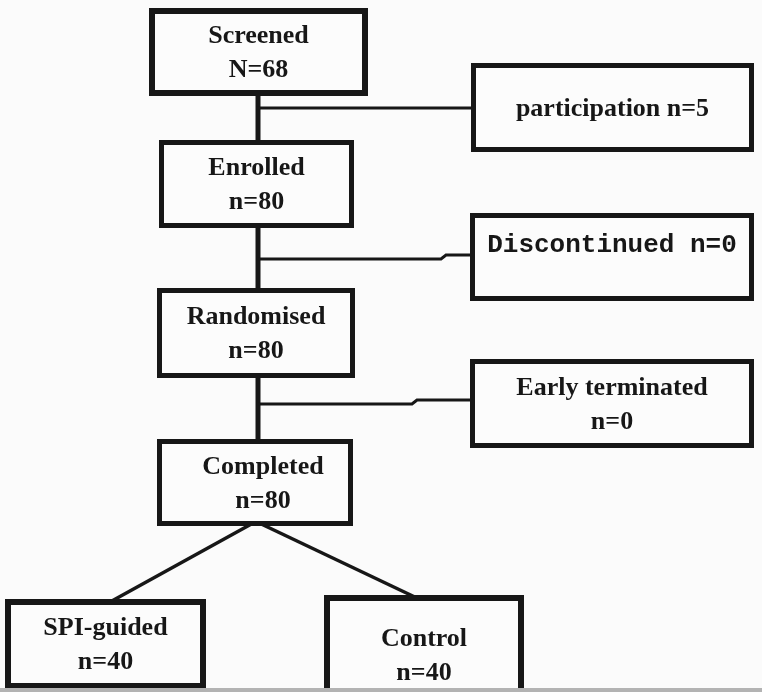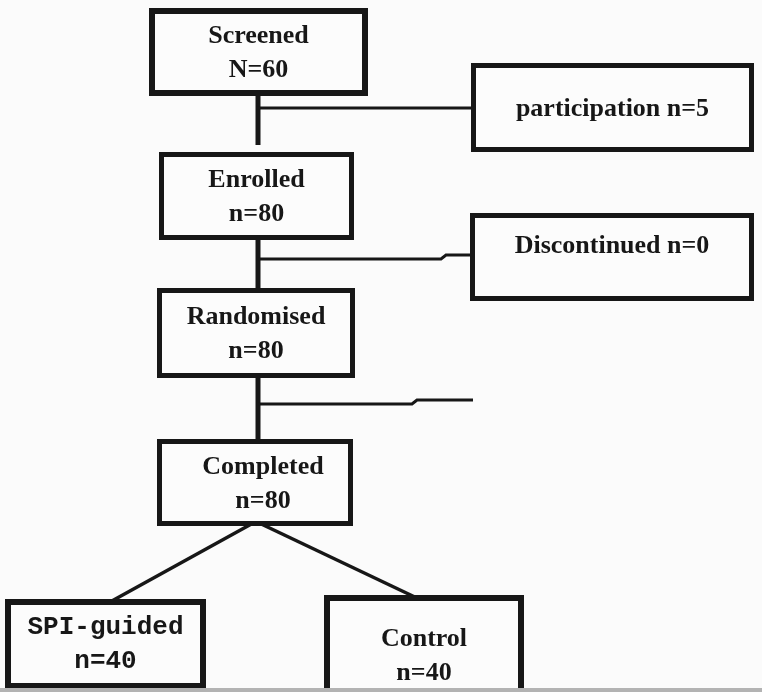--- a/index.html
+++ b/index.html
@@ -35,27 +35,27 @@
     font-size: 26px;
     line-height: 34px;
     color: #171717;
     z-index: 1;
   }
   .node .line { display: block; white-space: nowrap; }
 
   
   .n-screened     { left: 149px; top:   8px; width: 219px; height: 88px; border-width: 6px; }
   .n-denied       { left: 471px; top:  63px; width: 283px; height: 89px; }
-  .n-enrolled     { left: 159px; top: 140px; width: 195px; height: 88px; margin-top: 12px; }
+  .n-enrolled     { left: 159px; top: 140px; width: 195px; height: 88px; }
   .n-discontinued { left: 470px; top: 213px; width: 284px; height: 88px;
-                    justify-content: flex-start; padding-top: 10px; }
+                    justify-content: flex-start; padding-top: 10px; font-family: Liberation Mono, monospace; }
   .n-randomised   { left: 157px; top: 288px; width: 198px; height: 90px; }
   .n-early        { left: 470px; top: 359px; width: 284px; height: 89px; }
   .n-completed    { left: 157px; top: 439px; width: 196px; height: 87px; padding-left: 16px; }
-  .n-spi          { left:   5px; top: 599px; width: 201px; height: 90px; border-width: 6px; font-family: Liberation Mono, monospace; }
+  .n-spi          { left:   5px; top: 599px; width: 201px; height: 90px; border-width: 6px; }
   .n-control      { left: 324px; top: 595px; width: 200px; height: 119px; border-width: 6px; }
 
   .scan-edge {
     position: absolute;
     left: 0; bottom: 0;
     width: 762px; height: 4px;
     background: #b3b3b3;
     z-index: 2;
   }
 </style>
@@ -73,41 +73,45 @@
     <polyline points="256,108 473,108" fill="none" stroke="#171717" stroke-width="3"></polyline>
     <polyline points="258,259 441,259 446,255 473,255" fill="none" stroke="#171717" stroke-width="3"></polyline>
     <polyline points="258,404 412,404 417,400 473,400" fill="none" stroke="#171717" stroke-width="3"></polyline>
 
     <line x1="255" y1="522" x2="110" y2="602" stroke="#171717" stroke-width="3.5"></line>
     <line x1="257" y1="522" x2="419" y2="599" stroke="#171717" stroke-width="3.5"></line>
   </svg>
 
   <div class="node n-screened">
     <span class="line">Screened</span>
-    <span class="line">N=60</span>
+    <span class="line">N=68</span>
   </div>
 
   <div class="node n-denied">
     <span class="line">participation n=5</span>
   </div>
 
   <div class="node n-enrolled">
     <span class="line">Enrolled</span>
     <span class="line">n=80</span>
   </div>
 
   <div class="node n-discontinued">
     <span class="line">Discontinued n=0</span>
   </div>
 
   <div class="node n-randomised">
     <span class="line">Randomised</span>
     <span class="line">n=80</span>
   </div>
 
+  <div class="node n-early">
+    <span class="line">Early terminated</span>
+    <span class="line">n=0</span>
+  </div>
 
   <div class="node n-completed">
     <span class="line">Completed</span>
     <span class="line">n=80</span>
   </div>
 
   <div class="node n-spi">
     <span class="line">SPI-guided</span>
     <span class="line">n=40</span>
   </div>

